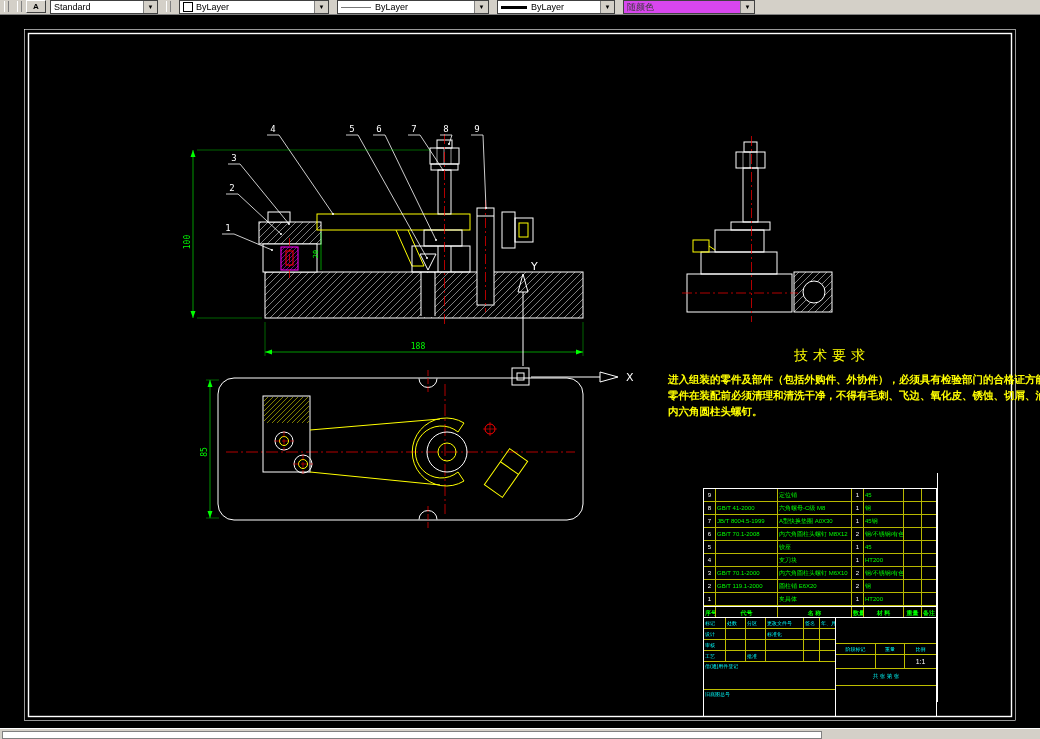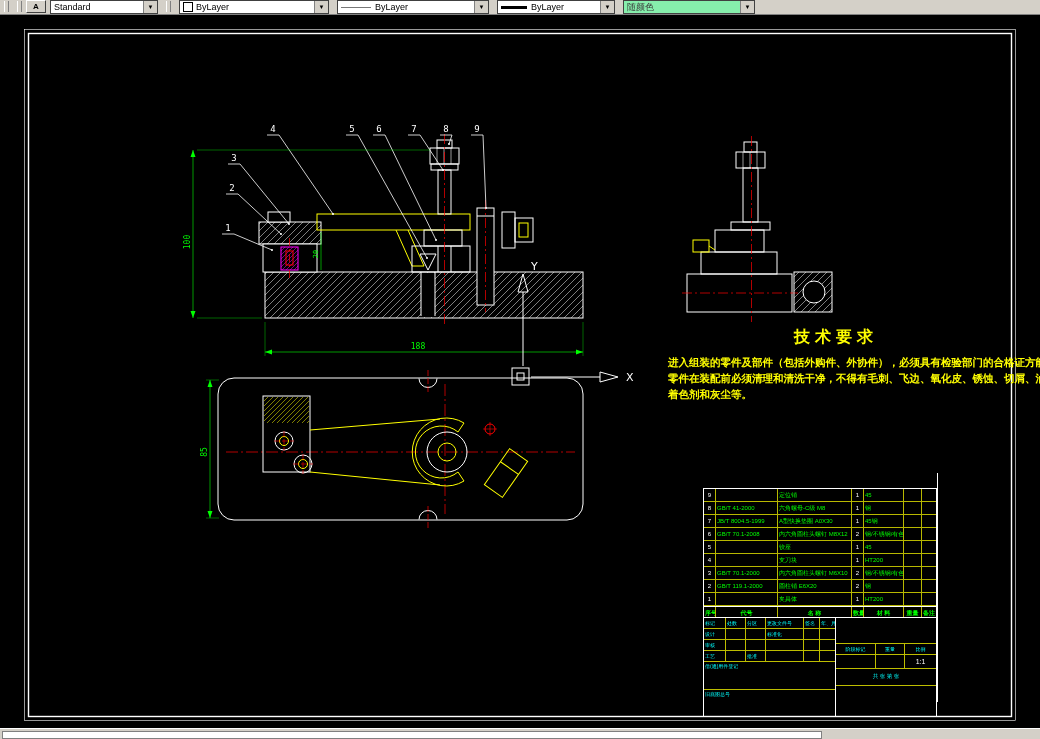--- a/index.html
+++ b/index.html
@@ -23,30 +23,30 @@
   .combo{
     height:14px;background:#fff;border:1px solid #404040;box-sizing:border-box;
     display:flex;align-items:center;font-size:9px;color:#000;
     padding:0 14px 0 3px;position:relative;margin:0 4px;white-space:nowrap;overflow:hidden;
   }
   .combo .arrow{
     position:absolute;right:0;top:0;bottom:0;width:13px;background:#d4d0c8;
     border-left:1px solid #808080;display:flex;align-items:center;justify-content:center;
     font-size:6px;color:#000;
   }
-  .combo.disabled{background:#86efac;color:#3a3a3a;}
+  .combo.disabled{background:#d946ef;color:#3a3a3a;}
   .swatch{width:8px;height:8px;background:#ffffff;border:1px solid #000;margin-right:3px;flex:0 0 auto;}
   .lt-sample{width:30px;height:1px;background:#777;margin-right:4px;flex:0 0 auto;}
   .lw-sample{width:26px;height:3px;background:#000;margin-right:4px;flex:0 0 auto;}
   
   .canvas{position:absolute;top:15px;left:0;width:1040px;height:713px;background:#000;}
   .canvas svg{position:absolute;top:0;left:0;}
   
   .techreq{position:absolute;left:668px;top:312px;width:348px;color:#ffff00;}
-  .tr-title{font-size:16px;font-weight:bold;letter-spacing:5px;margin-left:126px;margin-bottom:6px;}
+  .tr-title{font-size:14px;font-weight:normal;letter-spacing:5px;margin-left:126px;margin-bottom:6px;margin-top:20px;}
   .tr-line{font-size:10.5px;line-height:16px;white-space:nowrap;font-weight:bold;}
   
   .parts{
     position:absolute;left:703px;top:473px;width:234px;box-sizing:border-box;
     border:1px solid #fff;border-bottom:none;
   }
   .prow{display:flex;height:13px;box-sizing:border-box;border-bottom:1px solid #b8b800;}
   .prow .c{
     box-sizing:border-box;border-right:1px solid #b8b800;height:100%;
     font-size:6px;line-height:12px;color:#00ff00;overflow:hidden;white-space:nowrap;
@@ -336,21 +336,21 @@
     <path d="M600 372 L618 377 L600 382 Z"></path>
     <text x="626" y="381" fill="#ffffff" stroke="none">X</text>
   </g>
 </svg>
 
   <div class="techreq">
     <div class="tr-title">技术要求</div>
     <div>
         <div class="tr-line">进入组装的零件及部件（包括外购件、外协件），必须具有检验部门的合格证方能进</div>
         <div class="tr-line">零件在装配前必须清理和清洗干净，不得有毛刺、飞边、氧化皮、锈蚀、切屑、油污、</div>
-        <div class="tr-line">着色剂和灰尘等。</div>
+        <div class="tr-line">内六角圆柱头螺钉。</div>
       </div>
   </div>
 
   <div class="parts">
     <div>
         <div class="prow">
         <span class="c no">9</span>
         <span class="c code"></span>
         <span class="c name">定位销</span>
         <span class="c qty">1</span>

